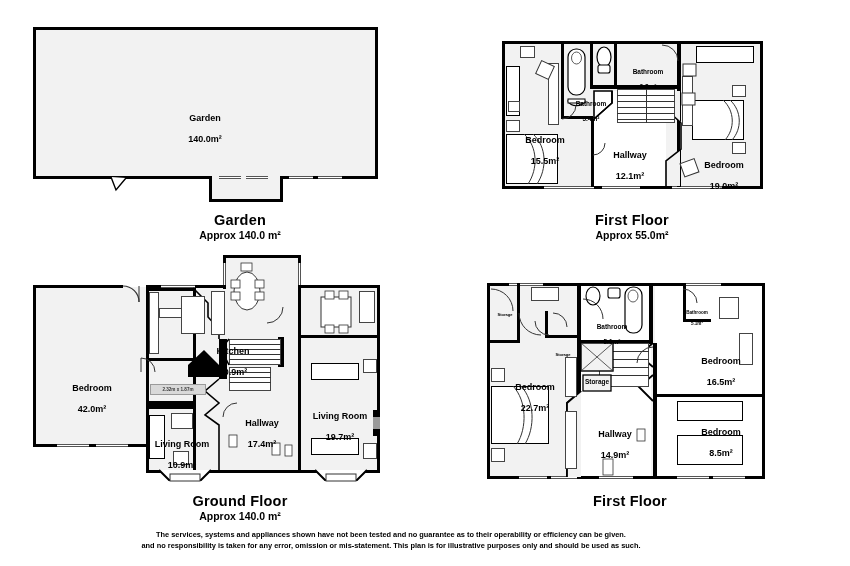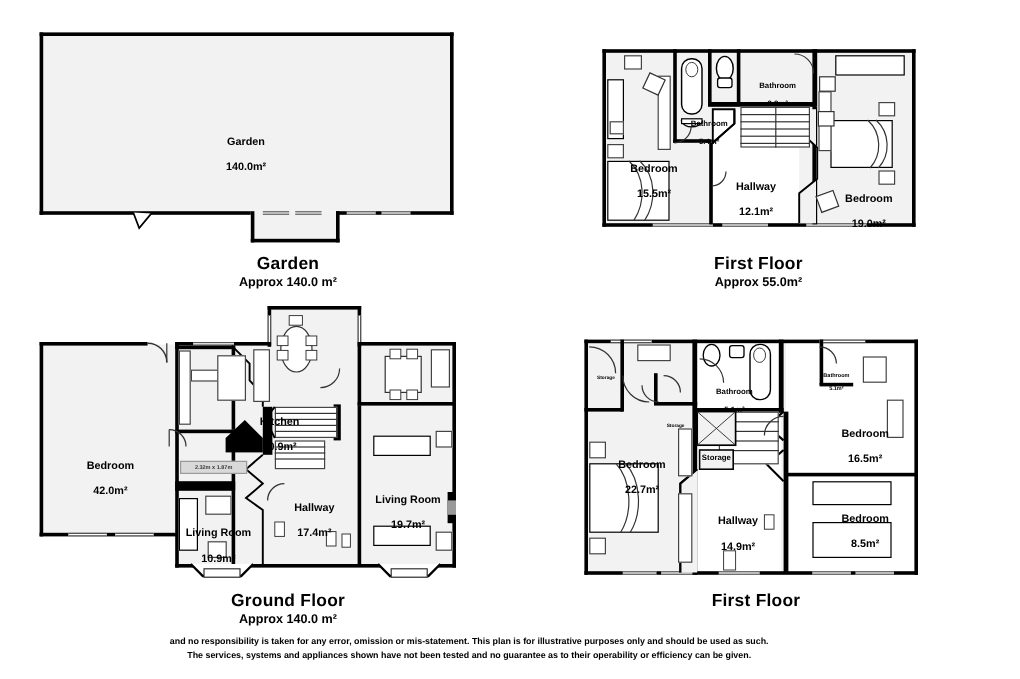--- a/index.html
+++ b/index.html
@@ -534,17 +534,17 @@
     <div class="rlabel sz-xxs" style="left:4px; top:30px; width:28px;">Storage</div>
     <div class="rlabel sz-xxs" style="left:62px; top:70px; width:28px;">Storage</div>
     <div class="rlabel sz-sm" style="left:94px; top:95px; width:32px;">Storage</div>
   </div>
 
   <div class="plan-title" style="left:525px; top:493px; width:210px;">
     <span class="t1">First Floor</span>
   </div>
 
   <div class="disclaimer" style="top:529px;">
+    <div>The services, systems and appliances shown have not been tested and no guarantee as to their operability or efficiency can be given.</div>
     <div>and no responsibility is taken for any error, omission or mis-statement. This plan is for illustrative purposes only and should be used as such.</div>
-    <div>The services, systems and appliances shown have not been tested and no guarantee as to their operability or efficiency can be given.</div>
   </div>
 
 </div>
 
 </body></html>

